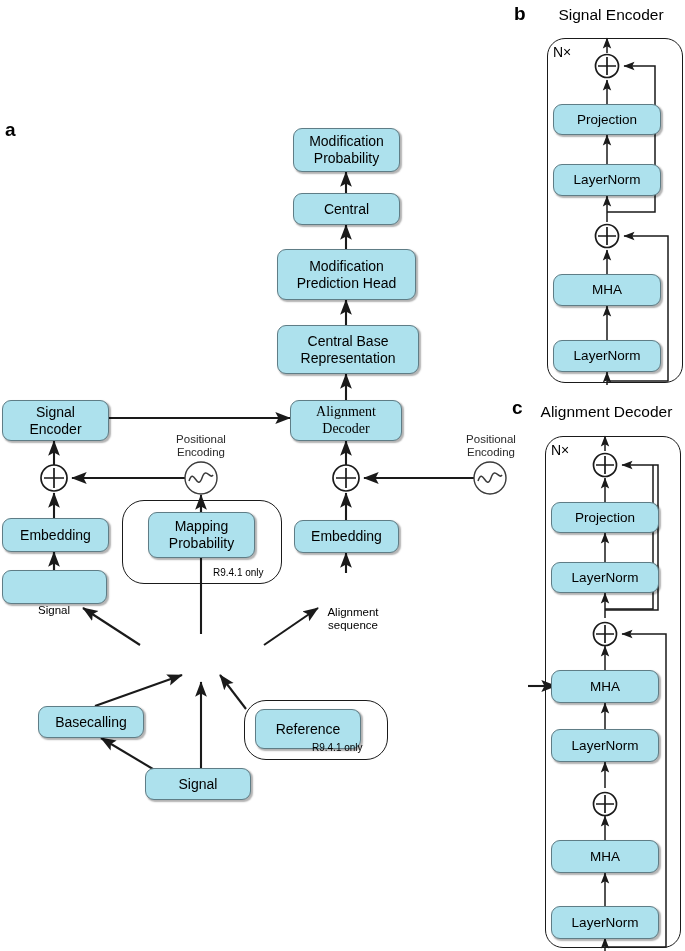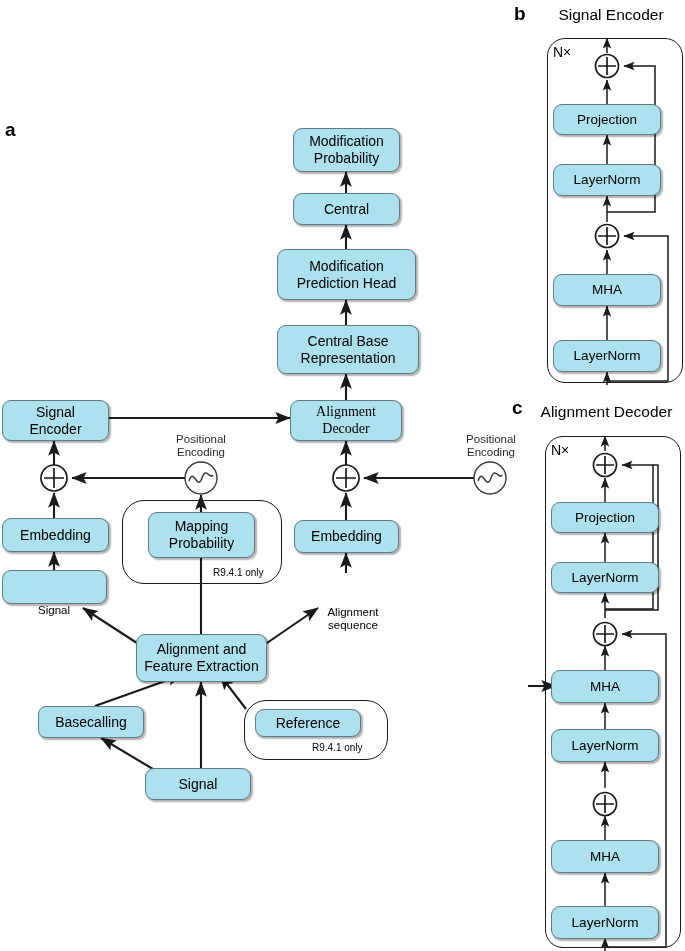--- a/index.html
+++ b/index.html
@@ -197,31 +197,27 @@
   <div class="group-outline" style="left:122px;top:500px;width:160px;height:84px;"></div>
   <div class="node" style="left:148px;top:512px;width:107px;height:46px;">
     <span style="white-space:pre-line;">Mapping
 Probability</span>
   </div>
   <div class="group-note" style="left:213px;top:567px;">R9.4.1 only</div>
 
 
   <div class="signalbox" style="left:2px;top:570px;width:105px;height:34px;"></div>
 
-  <div class="node" style="left:136px;top:634px;width:131px;height:48px;">
-    <span style="white-space:pre-line;">Alignment and
-Feature Extraction</span>
-  </div>
-
-  <div class="node" style="left:38px;top:706px;width:106px;height:32px;border-radius:8px;">
+
+  <div class="node" style="left:38px;top:706px;width:106px;height:32px;">
     <span>Basecalling</span>
   </div>
 
   <div class="group-outline" style="left:244px;top:700px;width:144px;height:60px;"></div>
-  <div class="node" style="left:255px;top:709px;width:106px;height:28px;">
+  <div class="node" style="left:255px;top:709px;width:106px;height:40px;">
     <span>Reference</span>
   </div>
   <div class="group-note" style="left:312px;top:742px;">R9.4.1 only</div>
 
   <div class="node" style="left:145px;top:768px;width:106px;height:32px;">
     <span>Signal</span>
   </div>
 
   <div class="caption" style="left:14px;top:604px;width:80px;">Signal</div>
   <div class="caption" style="left:310px;top:606px;width:86px;white-space:pre-line;">Alignment

